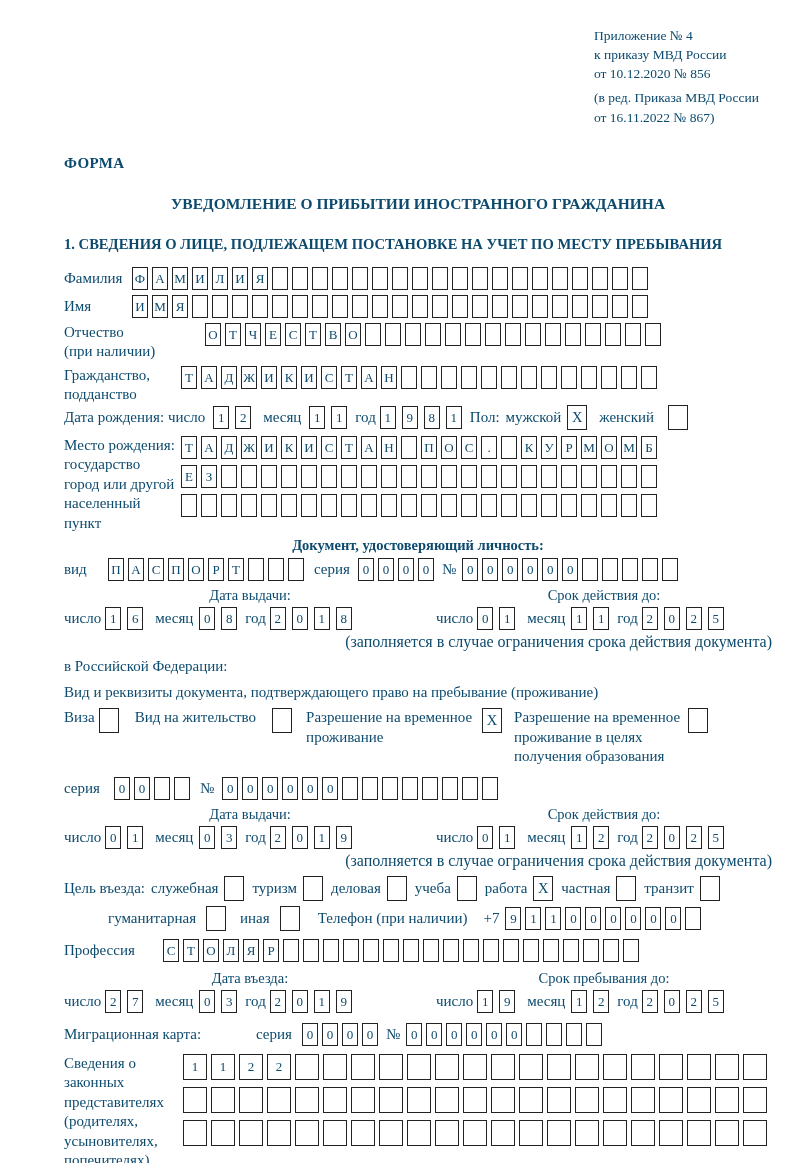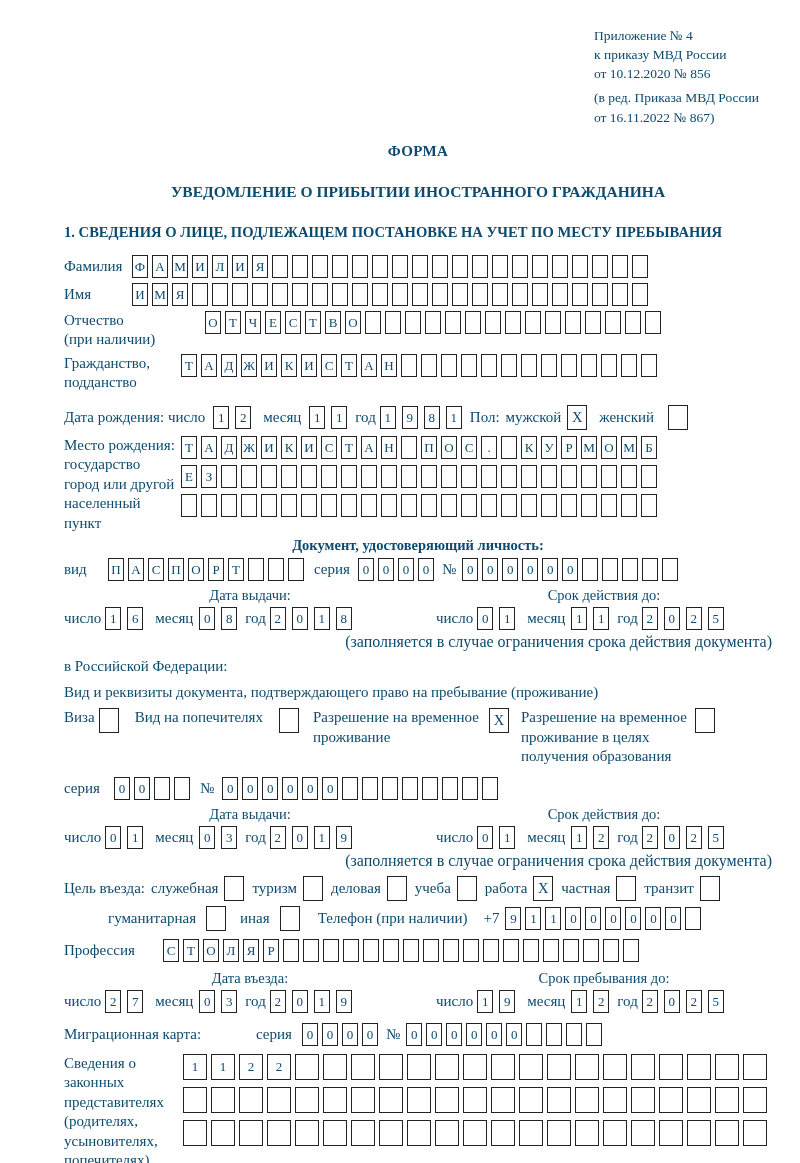--- a/index.html
+++ b/index.html
@@ -4,21 +4,21 @@
 <style>
   * { margin:0; padding:0; box-sizing:border-box; }
   html,body { background:#9a9a9a; }
   .page {
     width:800px; height:1163px; margin:0 auto; background:#ffffff; color:#0c4a6e;
     font-family:"Liberation Serif","DejaVu Serif",serif;
     padding:26px 28px 0 64px; overflow:hidden; position:relative;
   }
   .meta { margin-left:auto; width:178px; font-size:13.5px; line-height:1.42; }
   .meta .m2 { margin-top:5px; }
-  .forma { text-align:center; font-weight:bold; font-size:15px; margin-top:16px; letter-spacing:.4px; }
+  .forma { text-align:left; font-weight:bold; font-size:15px; margin-top:28px; letter-spacing:.4px; }
   .title { text-align:center; font-weight:bold; font-size:15.5px; margin-top:20px; line-height:1.55; }
   .blank { display:inline-block; width:54px; border-bottom:2px solid #333; height:13px; margin-left:10px; }
   .sec { font-weight:bold; font-size:14.6px; margin-top:20px; }
   .row { display:flex; align-items:flex-start; }
   .ai-c { align-items:center; }
   .lbl { font-size:15px; line-height:1.3; flex:none; }
   .pre { white-space:pre-line; }
   .center { text-align:left; }
   .cells { display:flex; gap:4px; flex:none; }
   .g6 { gap:6px; }
@@ -34,21 +34,21 @@
   }
   .stack { display:flex; flex-direction:column; gap:6px; }
   .g7 { gap:7px; }
   .center-b { text-align:center; font-weight:bold; font-size:14.5px; }
   .dates { display:flex; }
   .d-col-l { width:372px; flex:none; }
   .d-col-r { flex:1; }
   .d-head { text-align:center; font-size:14.5px; }
   .d-row { display:flex; align-items:center; margin-top:3px; }
   .note { font-size:16px; text-align:right; margin-top:3px; }.mt4{margin-top:4px}.mt5{margin-top:5px}.mt6{margin-top:6px}
-  .mt8{margin-top:8px}.mt10{margin-top:10px}.mt12{margin-top:12px}.mt14{margin-top:14px}
+  .mt8{margin-top:8px}.mt10{margin-top:10px}.mt12{}.mt14{margin-top:14px}
   .ml6{margin-left:6px}.ml8{margin-left:8px}.ml10{margin-left:10px}.ml12{margin-left:12px}
   .ml14{margin-left:14px}.ml16{margin-left:16px}.ml18{margin-left:18px}
   .mr4{margin-right:4px}.mr6{margin-right:6px}.mr8{margin-right:8px}.mr10{margin-right:10px}
 </style>
 </head>
 <body>
 
 <div class="page">
 
   <div class="meta">
@@ -391,21 +391,21 @@
     </div>
   </div>
   <div class="note">(заполняется в случае ограничения срока действия документа)</div>
 
   <div class="lbl mt6">в Российской Федерации:</div>
   <div class="lbl mt6">Вид и реквизиты документа, подтверждающего право на пребывание (проживание)</div>
 
   <div class="row mt6">
     <span class="lbl">Виза</span>
     <span class="checkbox ml4" style="margin-left:4px"></span>
-    <span class="lbl ml16">Вид на попечителях</span>
+    <span class="lbl ml16">Вид на жительство</span>
     <span class="checkbox ml16"></span>
     <span class="lbl pre center ml14">Разрешение на временное
 проживание</span>
     <span class="checkbox ml10">X</span>
     <span class="lbl pre center ml12">Разрешение на временное
 проживание в целях
 получения образования</span>
     <span class="checkbox ml8"></span>
   </div>
 

